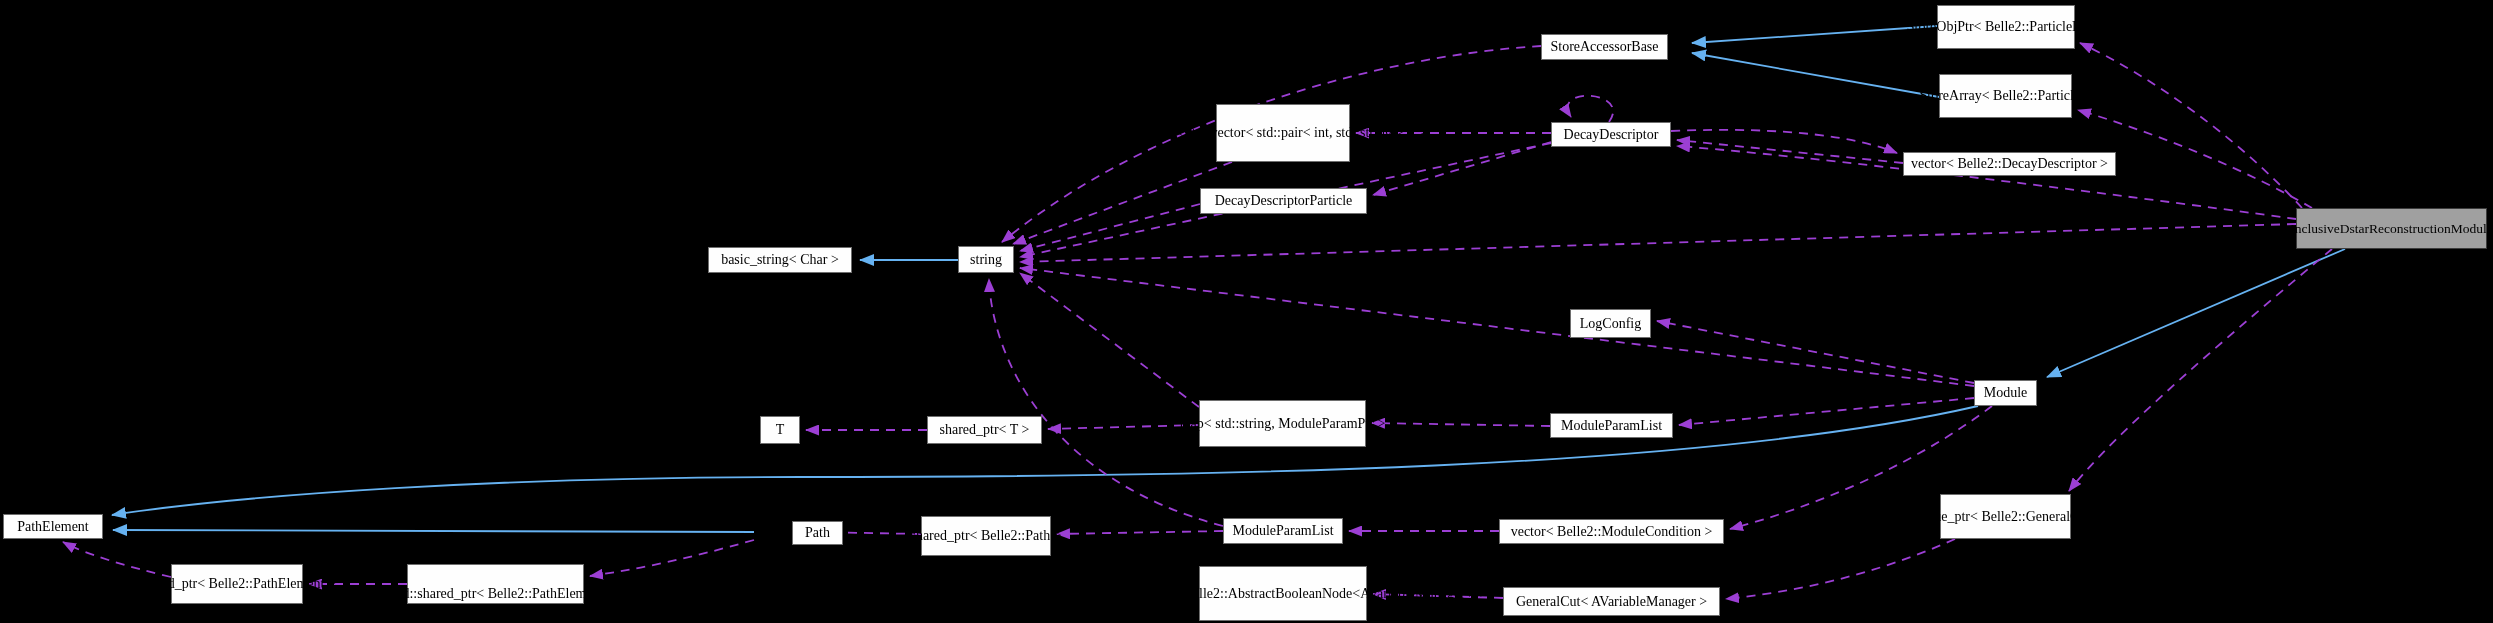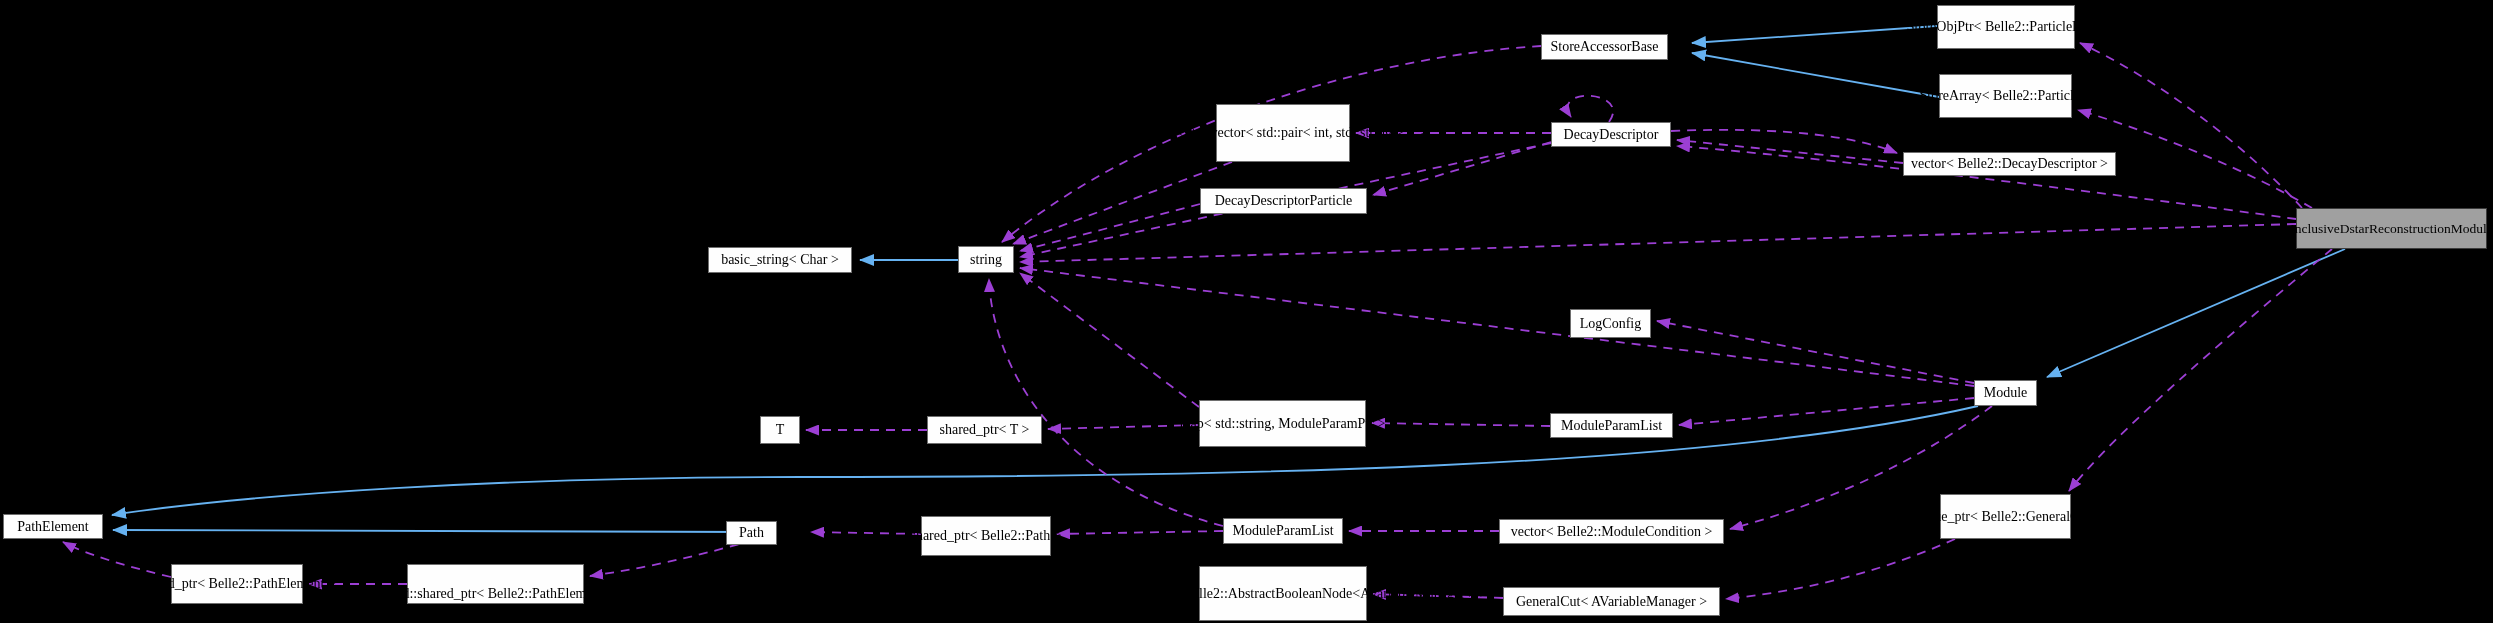--- a/index.html
+++ b/index.html
@@ -118,21 +118,21 @@
       <div class="node" style="left: 1199px; top: 400px; width: 167px; height: 47px;">
         <div class="node-line">map&lt; std::string, Module</div>
         <div class="node-line">ParamPtr &gt;</div>
       </div>
       <div class="node" style="left: 1550px; top: 413px; width: 123px; height: 25px;">
         <div class="node-line">ModuleParamList</div>
       </div>
       <div class="node" style="left: 3px; top: 514px; width: 100px; height: 25px;">
         <div class="node-line">PathElement</div>
       </div>
-      <div class="node" style="left: 726px; top: 521px; width: 51px; height: 24px;">
+      <div class="node" style="left: 792px; top: 521px; width: 51px; height: 24px;">
         <div class="node-line">Path</div>
       </div>
       <div class="node" style="left: 171px; top: 564px; width: 132px; height: 40px;">
         <div class="node-line">shared_ptr&lt; Belle2</div>
         <div class="node-line">::PathElement &gt;</div>
       </div>
       <div class="node" style="left: 407px; top: 564px; width: 177px; height: 40px; align-items: flex-end;">
         <div class="node-line">list&lt; std::shared_ptr</div>
         <div class="node-line">&lt; Belle2::PathElement &gt; &gt;</div>
       </div>

